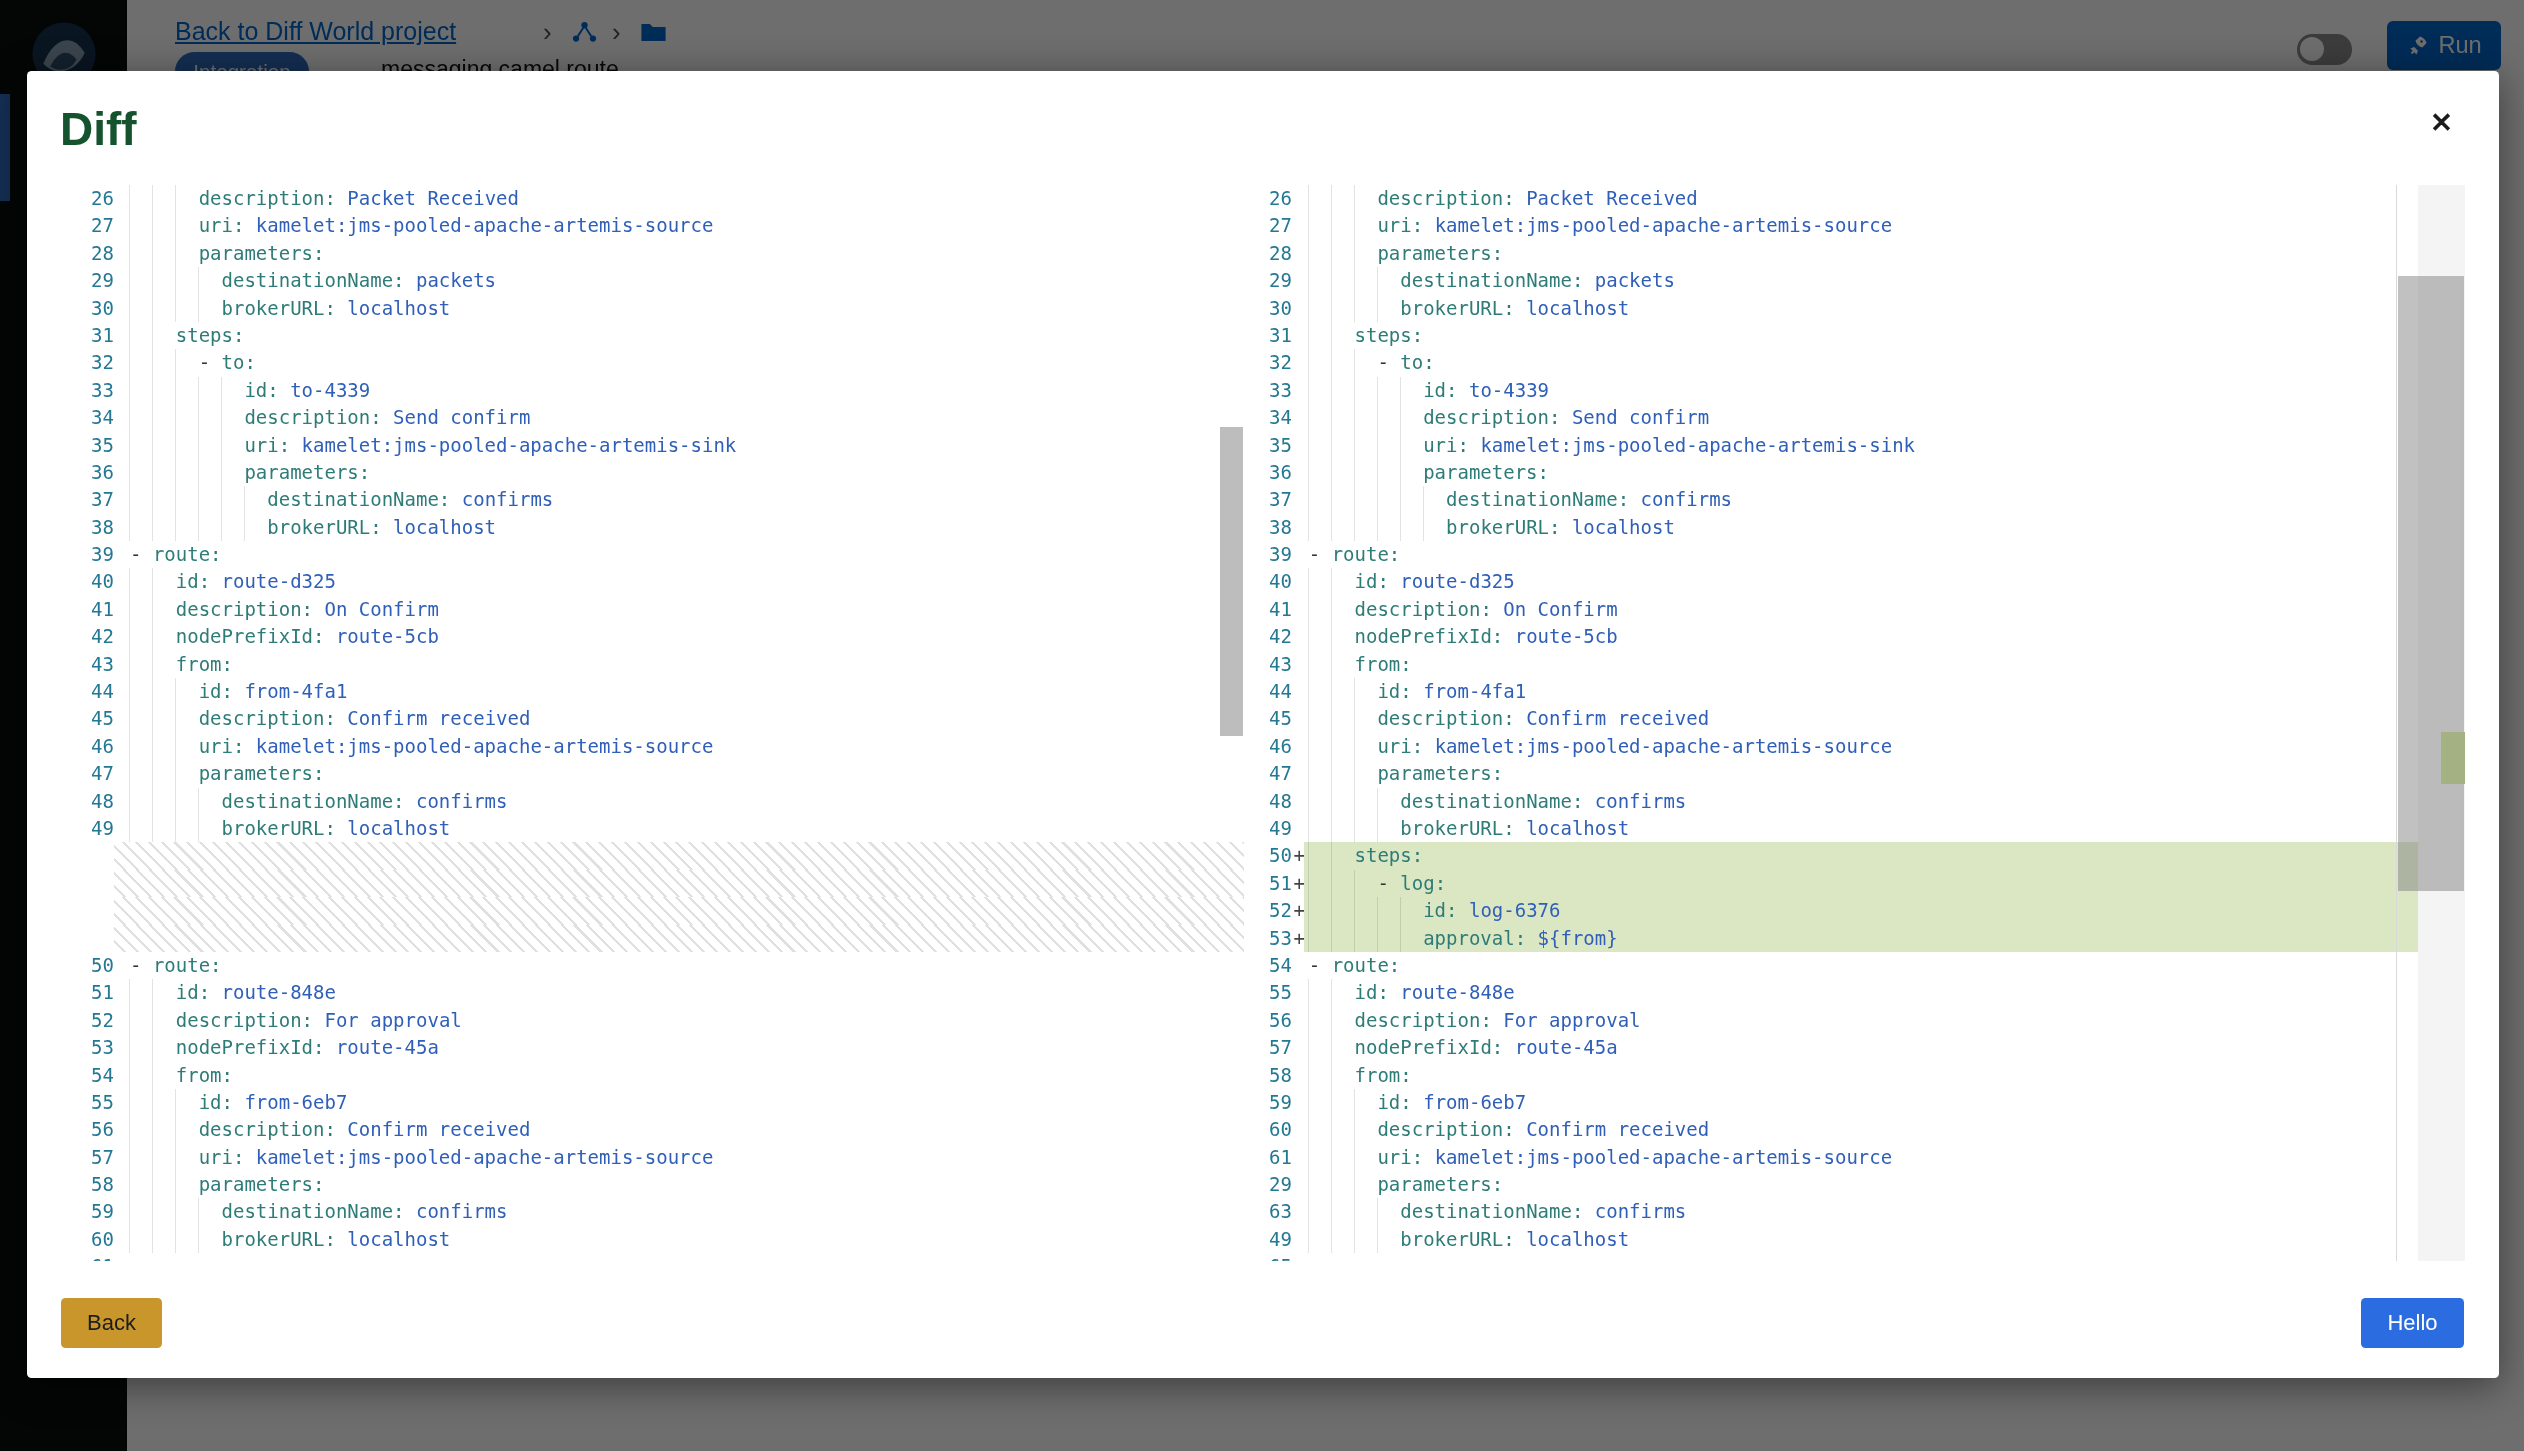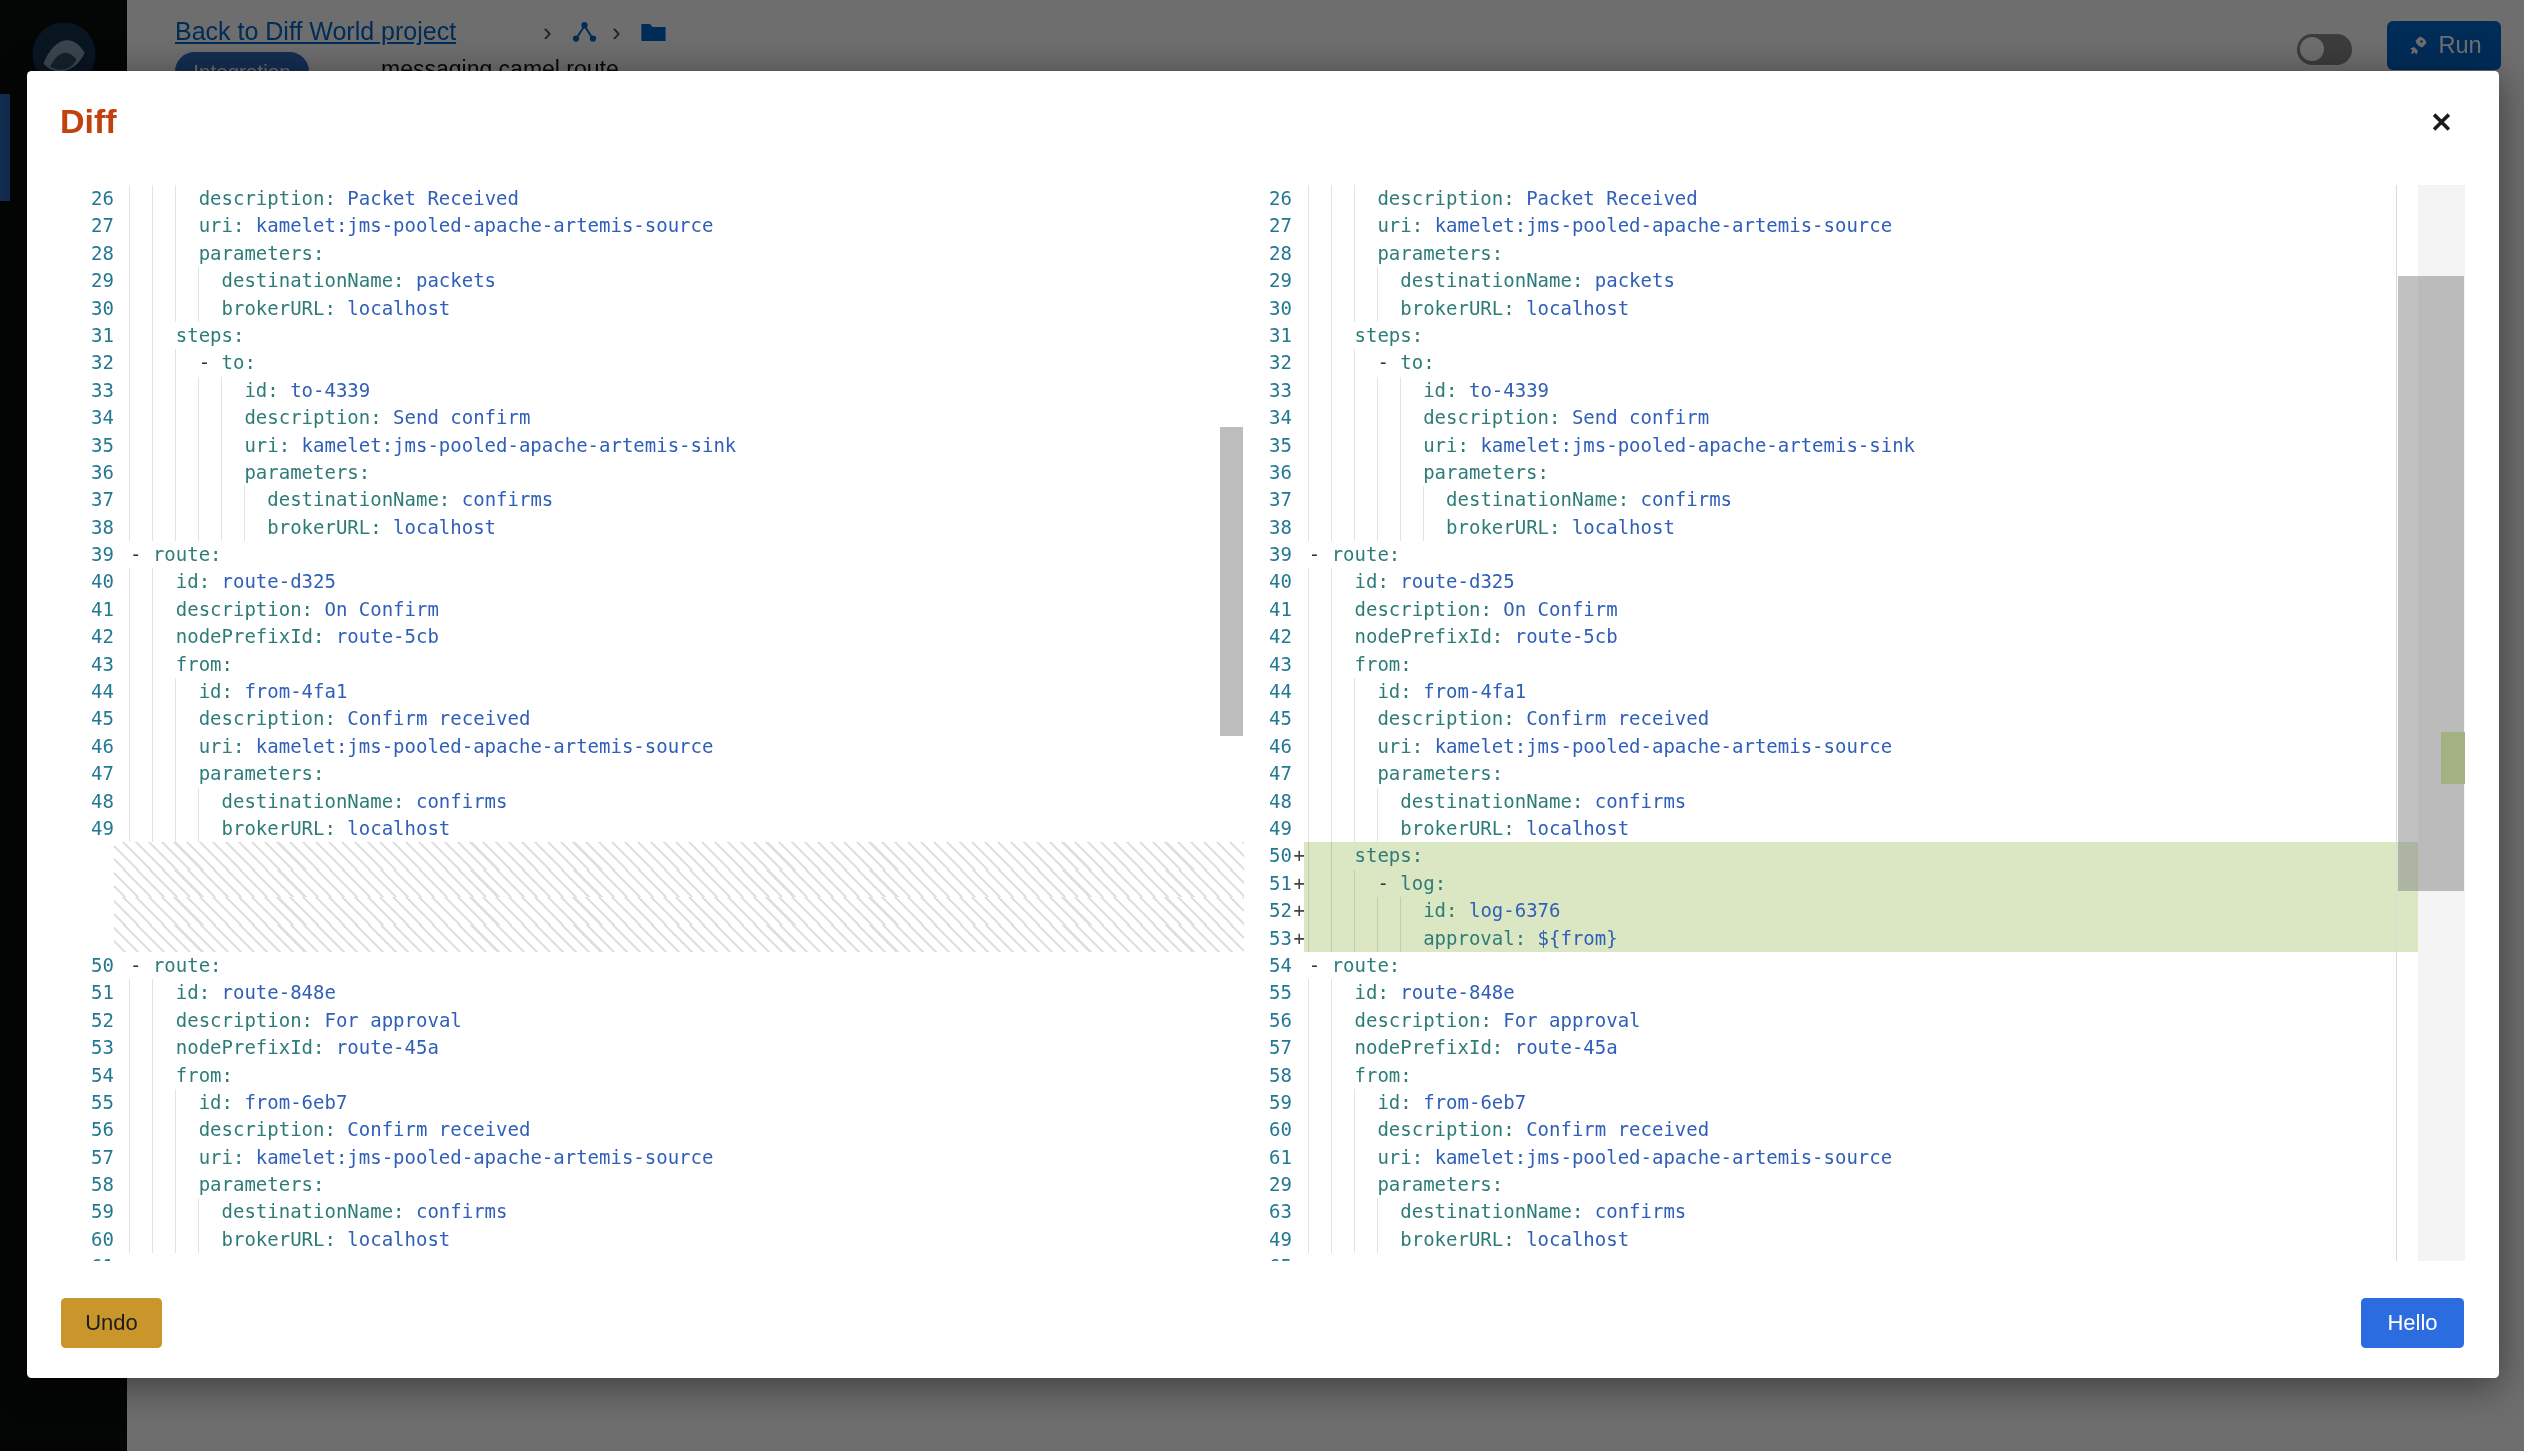--- a/index.html
+++ b/index.html
@@ -24,21 +24,21 @@
   .run-btn{position:absolute;left:2387px;top:21.3px;width:114px;height:49px;background:#0066cc;
            border-radius:6.1px;color:#fff;font-size:23.6px;display:flex;align-items:center;
            justify-content:center;gap:9.1px;z-index:3;border:none;}
 
   
   .overlay{position:absolute;left:0;top:0;width:2525px;height:1451px;background:rgba(0,0,0,0.57);z-index:5;}
 
   
   .modal{position:absolute;left:27px;top:71px;width:2472px;height:1307px;background:#ffffff;
          border-radius:4.6px;z-index:10;box-shadow:0 7.6px 38px rgba(0,0,0,0.45);}
-  .modal-title{position:absolute;left:33px;top:30.5px;font-size:34px;font-weight:700;color:#c2410c;}
+  .modal-title{position:absolute;left:33px;top:30.5px;font-size:46px;font-weight:700;color:#14532d;}
   .modal-close{position:absolute;right:40px;top:37px;font-size:27.4px;font-weight:700;color:#1b1b1b;
                background:none;border:none;cursor:pointer;line-height:1;}
 
   
   .pane{position:absolute;top:114px;height:1076px;overflow:hidden;background:#fff;}
   .pane-left{left:34px;width:1183px;}
   .pane-right{left:1227px;width:1211px;}
   .row{display:flex;height:27.4px;line-height:27.4px;
        font-family:"DejaVu Sans Mono","Liberation Mono",monospace;font-size:19px;}
   .num{flex:none;text-align:right;color:var(--c-num);}
@@ -489,16 +489,16 @@
         <span class="plus"></span>
         <div class="body"><i class="guide" style="left: 3.8px;"></i><i class="guide" style="left: 27px;"></i><i class="guide" style="left: 50px;"></i><i class="guide" style="left: 73px;"></i><span><span>        </span><span class="k">brokerURL:</span><span class="v"> localhost</span></span></div>
       </div>
       <div class="row">
         <span class="num">65</span>
         <span class="plus"></span>
         <div class="body"></div>
       </div>
     </div>
 
-  <button class="undo-btn">Undo</button>
+  <button class="undo-btn">Back</button>
   <button class="close-btn">Hello</button>
 </div>
 
 
 </body></html>

